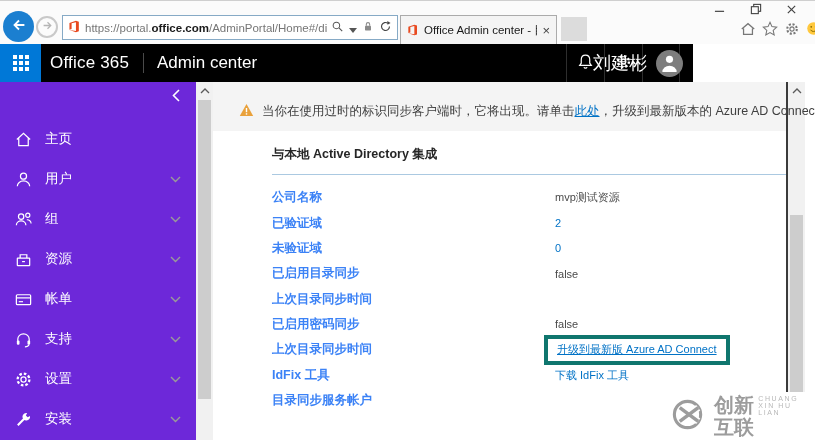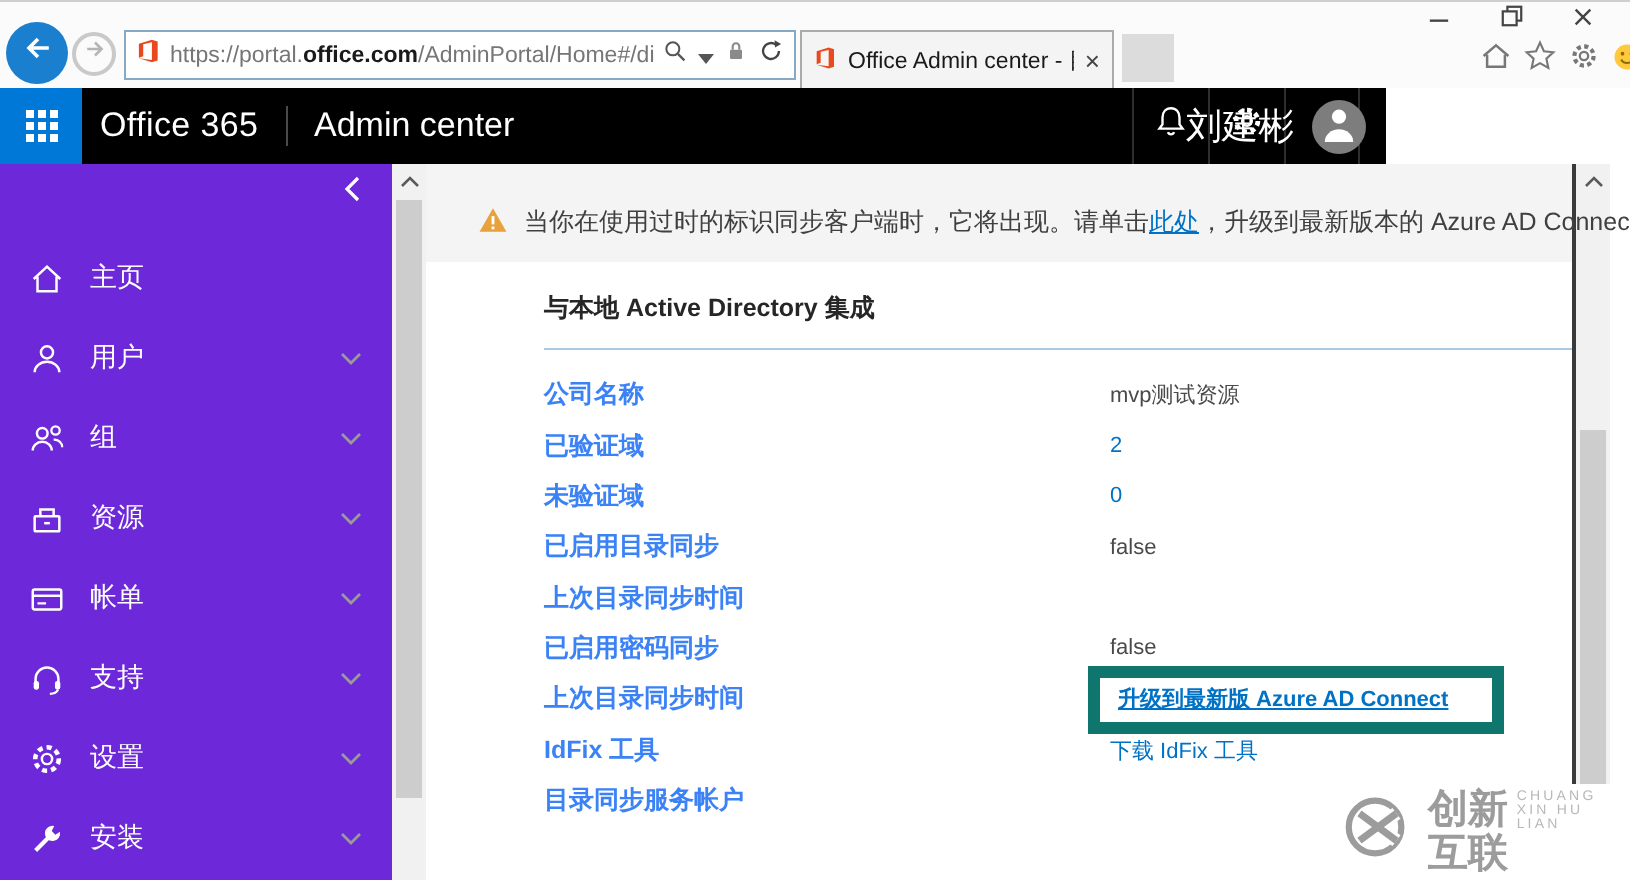--- a/index.html
+++ b/index.html
@@ -65,21 +65,21 @@
   .warn-text { font-size:12.5px; color:#404040; white-space:nowrap; }
   .warn-link { color:#0072c6; text-decoration:underline; cursor:pointer; }
   .sec-title { position:absolute; left:59px; top:64px; font-size:12.5px; font-weight:bold; color:#262626; }
   .sec-divider { position:absolute; left:59px; top:92px; width:514px; height:1px; background:#abc9e1; }
   .rows { position:absolute; left:59px; top:103px; width:514px; }
   .row { height:25.35px; display:flex; align-items:center; }
   .row-label { width:283px; font-size:12.5px; font-weight:bold; color:#3b82f6; }
   .row-value { font-size:11px; color:#4a4a4a; }
   .lnk { color:#0072c6; cursor:pointer; }
   .lnk-u { color:#0072c6; text-decoration:underline; cursor:pointer; }
-  .red-box { display:inline-block; border:6px solid #0f766e; padding:3px 22px 4px 9px; margin-left:-11px; position:relative; z-index:3; background:transparent;font-weight:bold; }
+  .red-box { display:inline-block; border:4px solid #0f766e; padding:3px 9px 4px 9px; margin-left:-11px; position:relative; z-index:3; background:transparent; }
 
   
   .watermark { position:absolute; left:659px; top:392px; width:156px; height:48px; background:#fff; z-index:10; display:flex; align-items:center; gap:7px; padding-left:11px; }
   .wm-txt { display:flex; flex-direction:row; }
   .wm-title { font-size:20px; font-weight:bold; color:#9c9c9c; line-height:1.1; }
   .wm-sub { font-size:7px; color:#b8b8b8; letter-spacing:1.6px; margin-top:1px; }
 </style>
 </head>
 <body>
 

